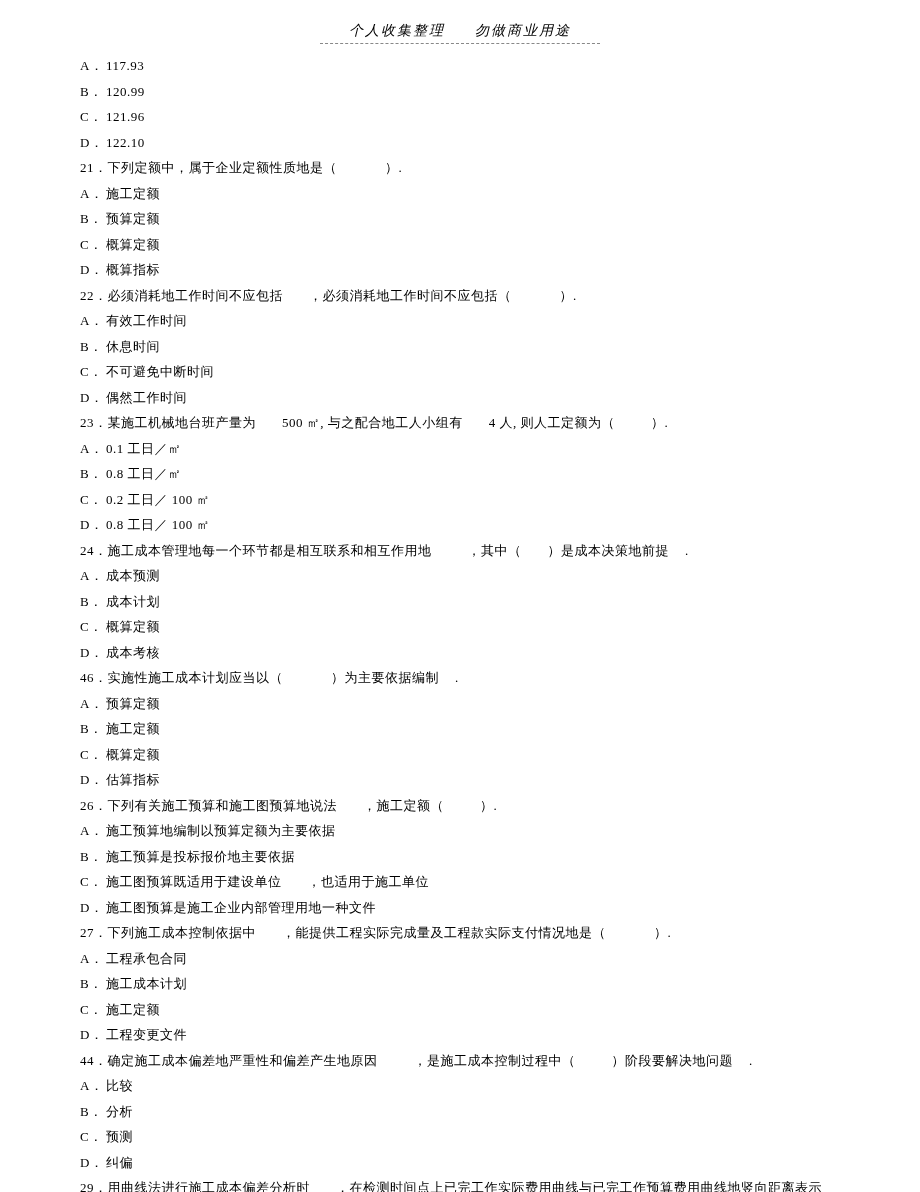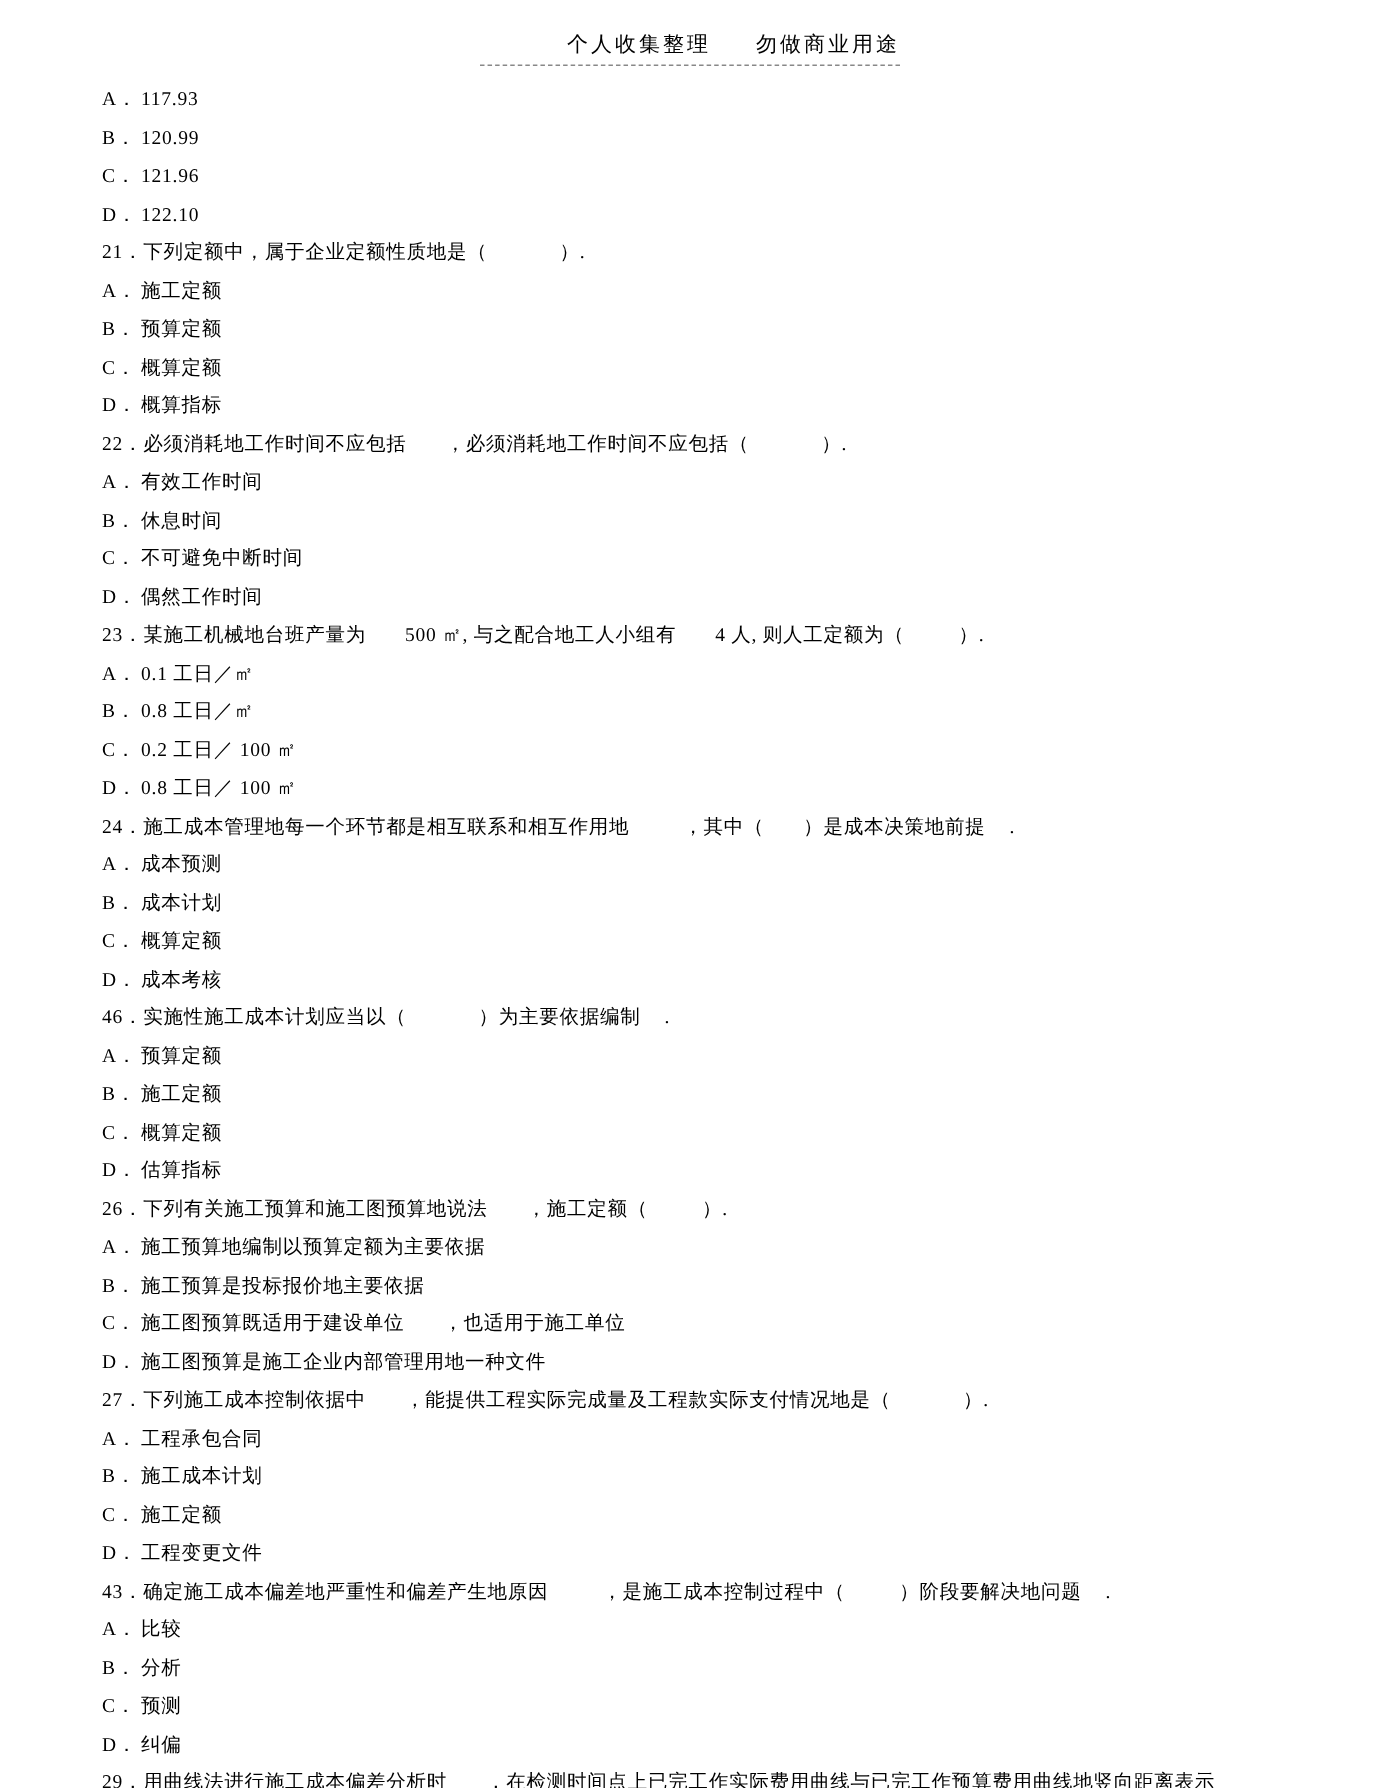--- a/index.html
+++ b/index.html
@@ -6,31 +6,32 @@
     body {
       font-family: "SimSun", "宋体", serif;
       font-size: 13px;
       background: #fff;
       color: #000;
       width: 920px;
       padding: 20px 40px 30px 40px;
       line-height: 1.5;
     }
     .header {
-      text-align: right;
+      text-align: center;
       font-size: 14px;
       letter-spacing: 2px;
       border-bottom: 1px dashed #888;
       padding-bottom: 2px;
       margin: 0 auto 12px auto;
       width: 280px;
+      font-style: italic;
     }
     .header span.gap { display: inline-block; width: 30px; }
     .line {
-      margin-left: 28px;
+      margin-left: 40px;
       margin-bottom: 6px;
       letter-spacing: 0.5px;
     }
     .label { display: inline-block; min-width: 26px; }
     .g4 { display:inline-block; width:16px; }
     .g6 { display:inline-block; width:26px; }
     .g8 { display:inline-block; width:36px; }
     .g10 { display:inline-block; width:48px; }
   </style>
 </head>
@@ -80,19 +81,19 @@
 <div class="line"><span class="label">B．</span><span>施工预算是投标报价地主要依据</span></div>
 <div class="line"><span class="label">C．</span><span>施工图预算既适用于建设单位</span><span class="g6"></span><span>，也适用于施工单位</span></div>
 <div class="line"><span class="label">D．</span><span>施工图预算是施工企业内部管理用地一种文件</span></div>
 
 <div class="line"><span class="label">27．</span><span>下列施工成本控制依据中</span><span class="g6"></span><span>，能提供工程实际完成量及工程款实际支付情况地是（</span><span class="g10"></span><span>）.</span></div>
 <div class="line"><span class="label">A．</span><span>工程承包合同</span></div>
 <div class="line"><span class="label">B．</span><span>施工成本计划</span></div>
 <div class="line"><span class="label">C．</span><span>施工定额</span></div>
 <div class="line"><span class="label">D．</span><span>工程变更文件</span></div>
 
-<div class="line"><span class="label">43．</span><span>确定施工成本偏差地严重性和偏差产生地原因</span><span class="g8"></span><span>，是施工成本控制过程中（</span><span class="g8"></span><span>）阶段要解决地问题</span><span class="g4"></span><span>.</span></div>
+<div class="line"><span class="label">44．</span><span>确定施工成本偏差地严重性和偏差产生地原因</span><span class="g8"></span><span>，是施工成本控制过程中（</span><span class="g8"></span><span>）阶段要解决地问题</span><span class="g4"></span><span>.</span></div>
 <div class="line"><span class="label">A．</span><span>比较</span></div>
 <div class="line"><span class="label">B．</span><span>分析</span></div>
 <div class="line"><span class="label">C．</span><span>预测</span></div>
 <div class="line"><span class="label">D．</span><span>纠偏</span></div>
 
 <div class="line"><span class="label">29．</span><span>用曲线法进行施工成本偏差分析时</span><span class="g6"></span><span>，在检测时间点上已完工作实际费用曲线与已完工作预算费用曲线地竖向距离表示</span></div>
 
 </body></html>

